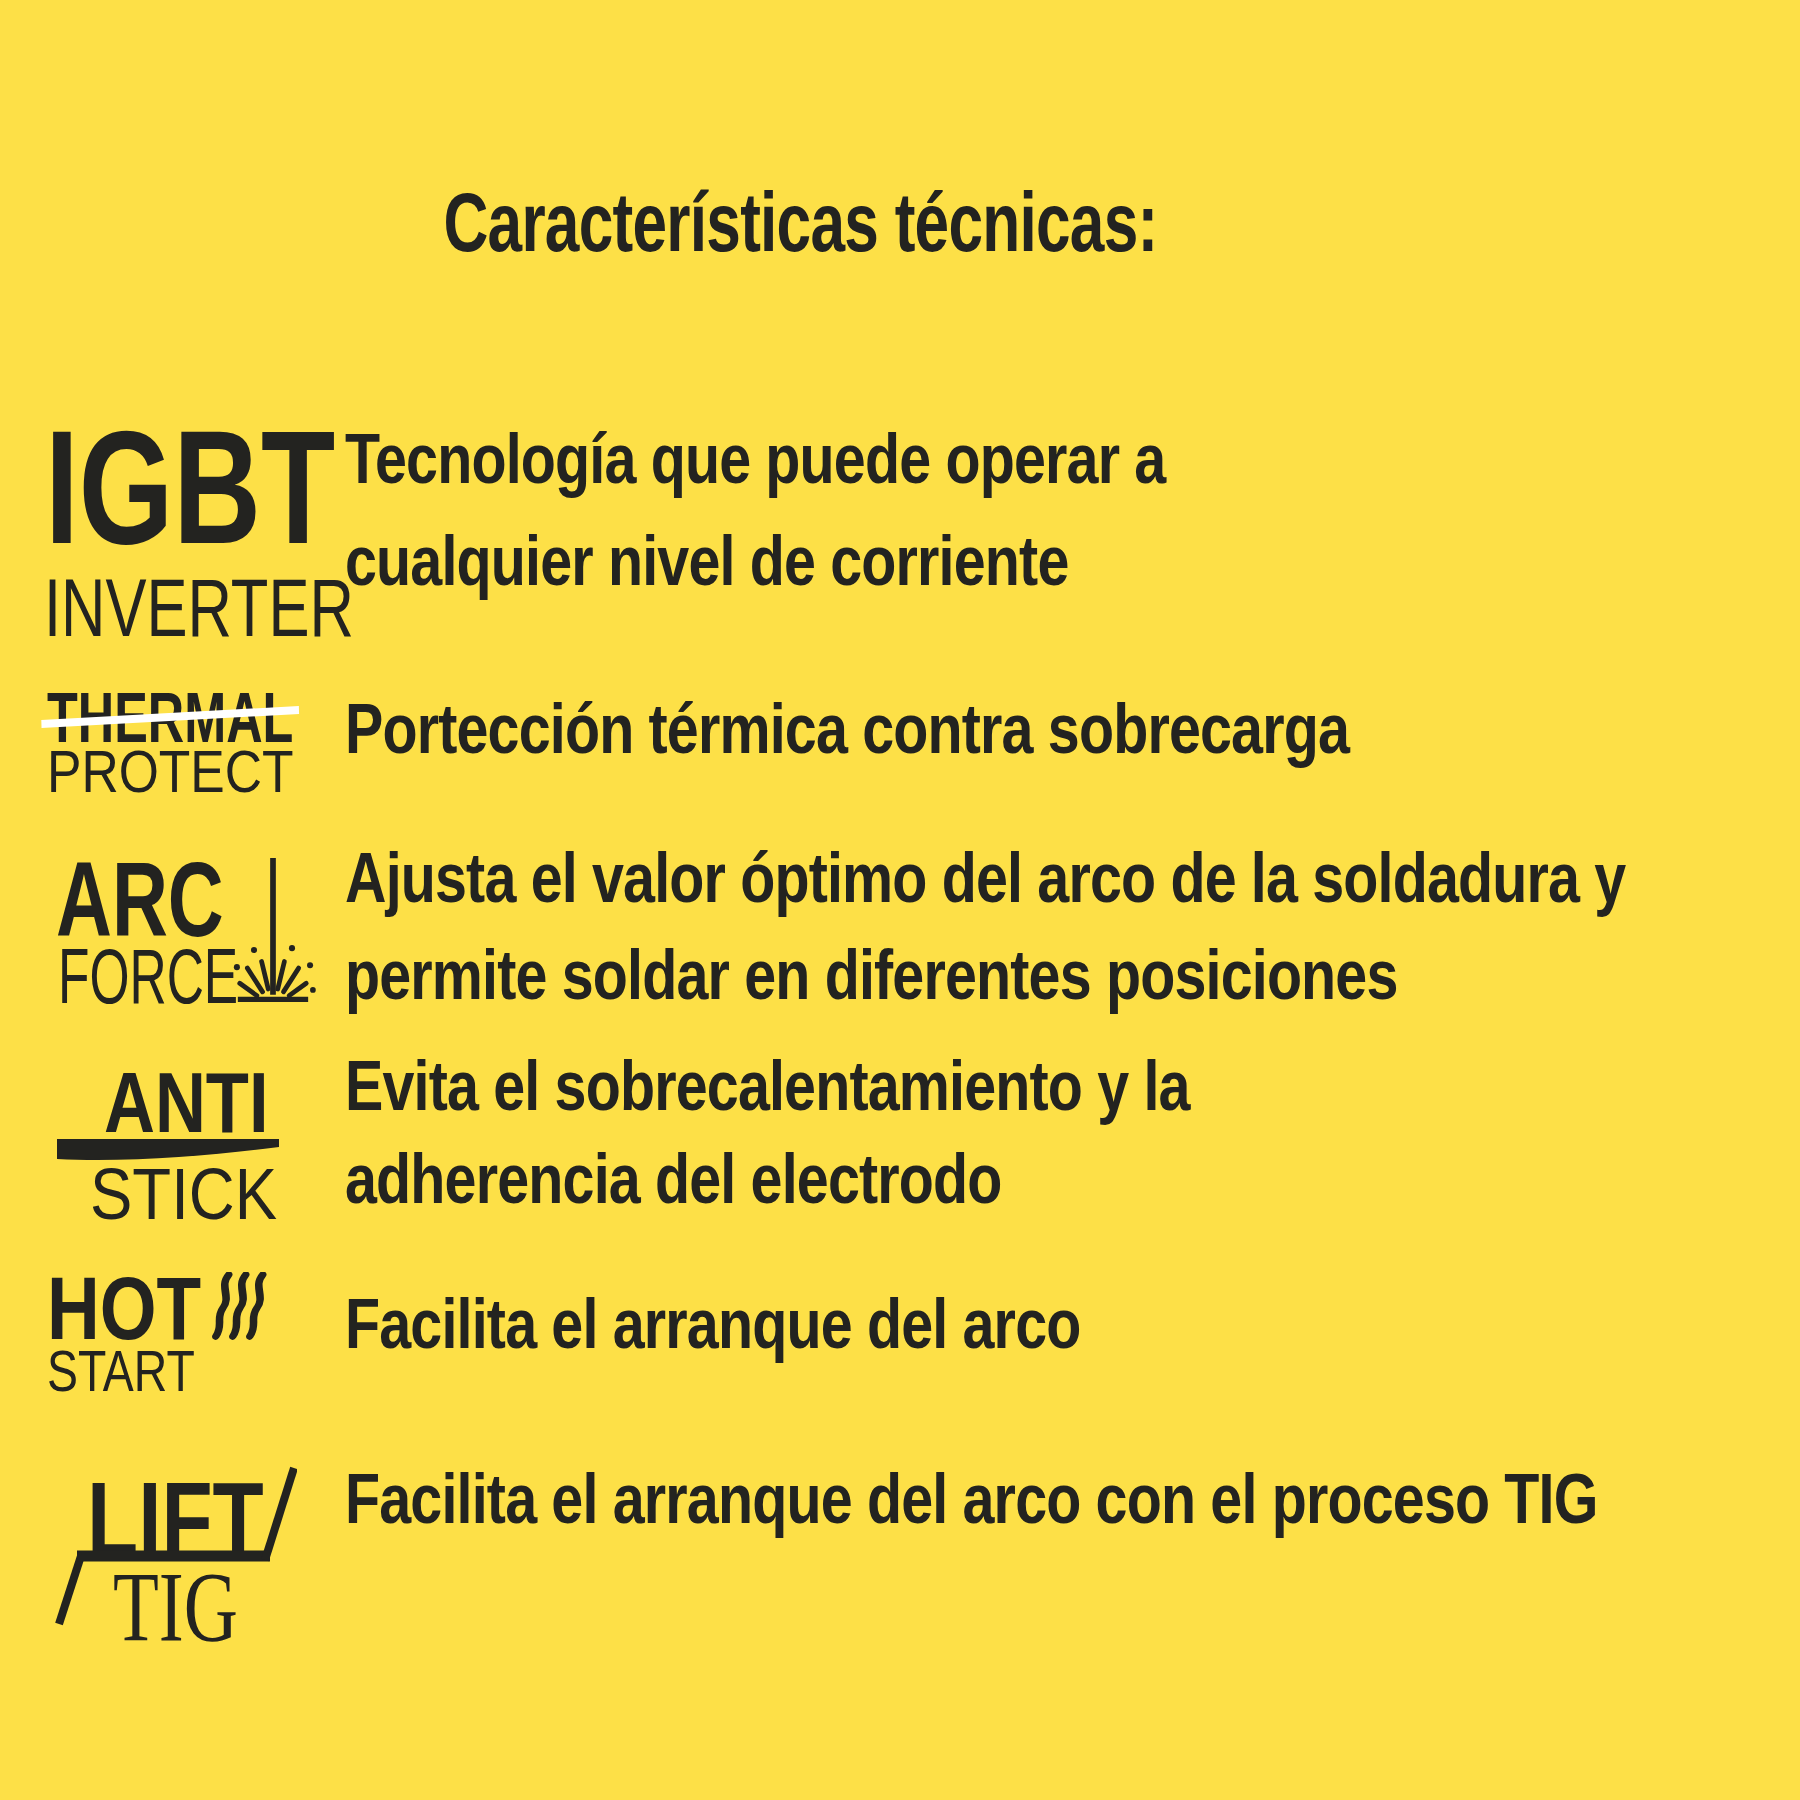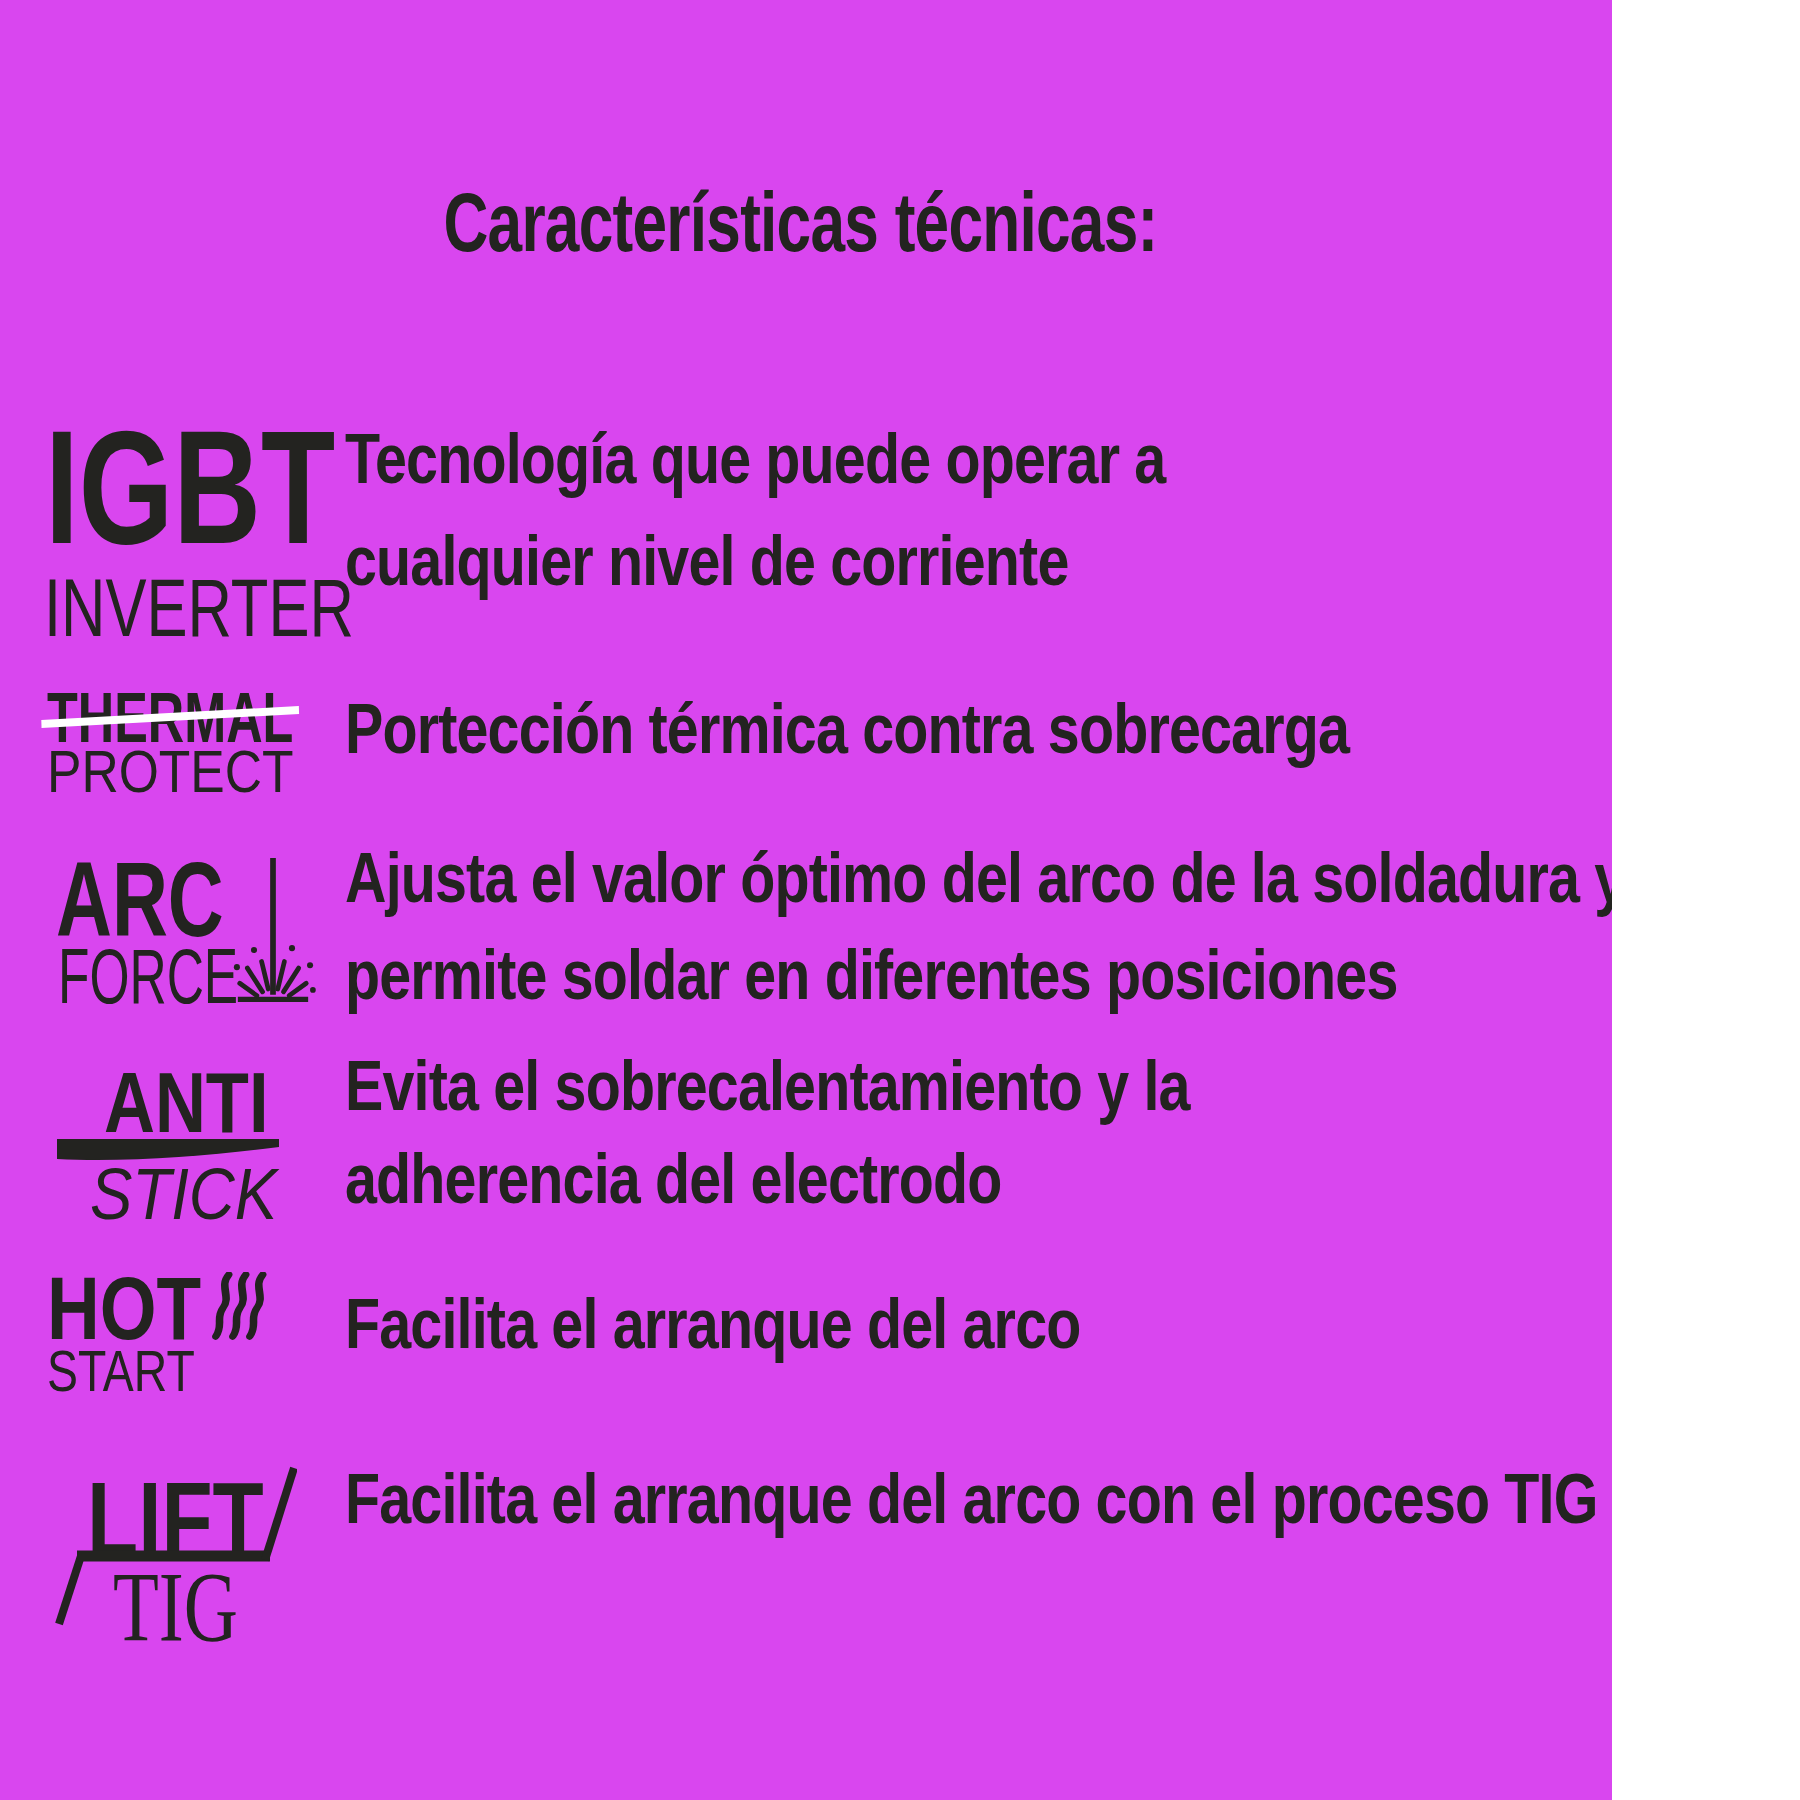--- a/index.html
+++ b/index.html
@@ -1,21 +1,21 @@
 <!DOCTYPE html>
 <html><head>
 <meta charset="utf-8">
 <style>
   * { margin: 0; padding: 0; box-sizing: border-box; }
   html, body { background: #ffffff; }
   #canvas {
     position: relative;
-    width: 1612px;
+    width: 1800px;
     height: 1800px;
-    background: #d946ef;
+    background: #fde047;
     overflow: hidden;
     font-family: "Liberation Sans", sans-serif;
     color: #232320;
   }
   .abs { position: absolute; }
   .cx { display: inline-block; transform-origin: left top; white-space: nowrap; line-height: 1; }
 
   
   #title-wrap { left: 0; top: 180px; width: 1600px; text-align: center; }
   #title-wrap .cx { transform: scaleX(0.74); transform-origin: center top; font-size: 84px; font-weight: 700; letter-spacing: -1px; }
@@ -40,21 +40,21 @@
 
   #arc      { left: 56px;  top: 839px;  font-size: 106px; }
   #arc .cx  { transform: scaleX(0.73); }
   #force    { left: 58px;  top: 931px;  font-size: 78px; }
   #force .cx{ transform: scaleX(0.66); }
   #spark-svg{ left: 228px; top: 856px; }
 
   #anti     { left: 104px; top: 1053px; font-size: 86px; }
   #anti .cx { transform: scaleX(0.82); }
   #antibar-svg { left: 57px; top: 1139px; }
-  #stick    { left: 90px;  top: 1152px; font-size: 73px; font-style: italic; }
+  #stick    { left: 90px;  top: 1152px; font-size: 73px; }
   #stick .cx{ transform: scaleX(0.87); }
 
   #hot      { left: 47px;  top: 1257px; font-size: 89px; }
   #hot .cx  { transform: scaleX(0.82); }
   #waves-svg{ left: 212px; top: 1272px; }
   #start    { left: 47px;  top: 1337px; font-size: 58px; }
   #start .cx{ transform: scaleX(0.80); }
 
   #lift     { left: 87px;  top: 1447px; font-size: 106px; margin-top: 12px; }
   #lift .cx { transform: scaleX(0.79); }

